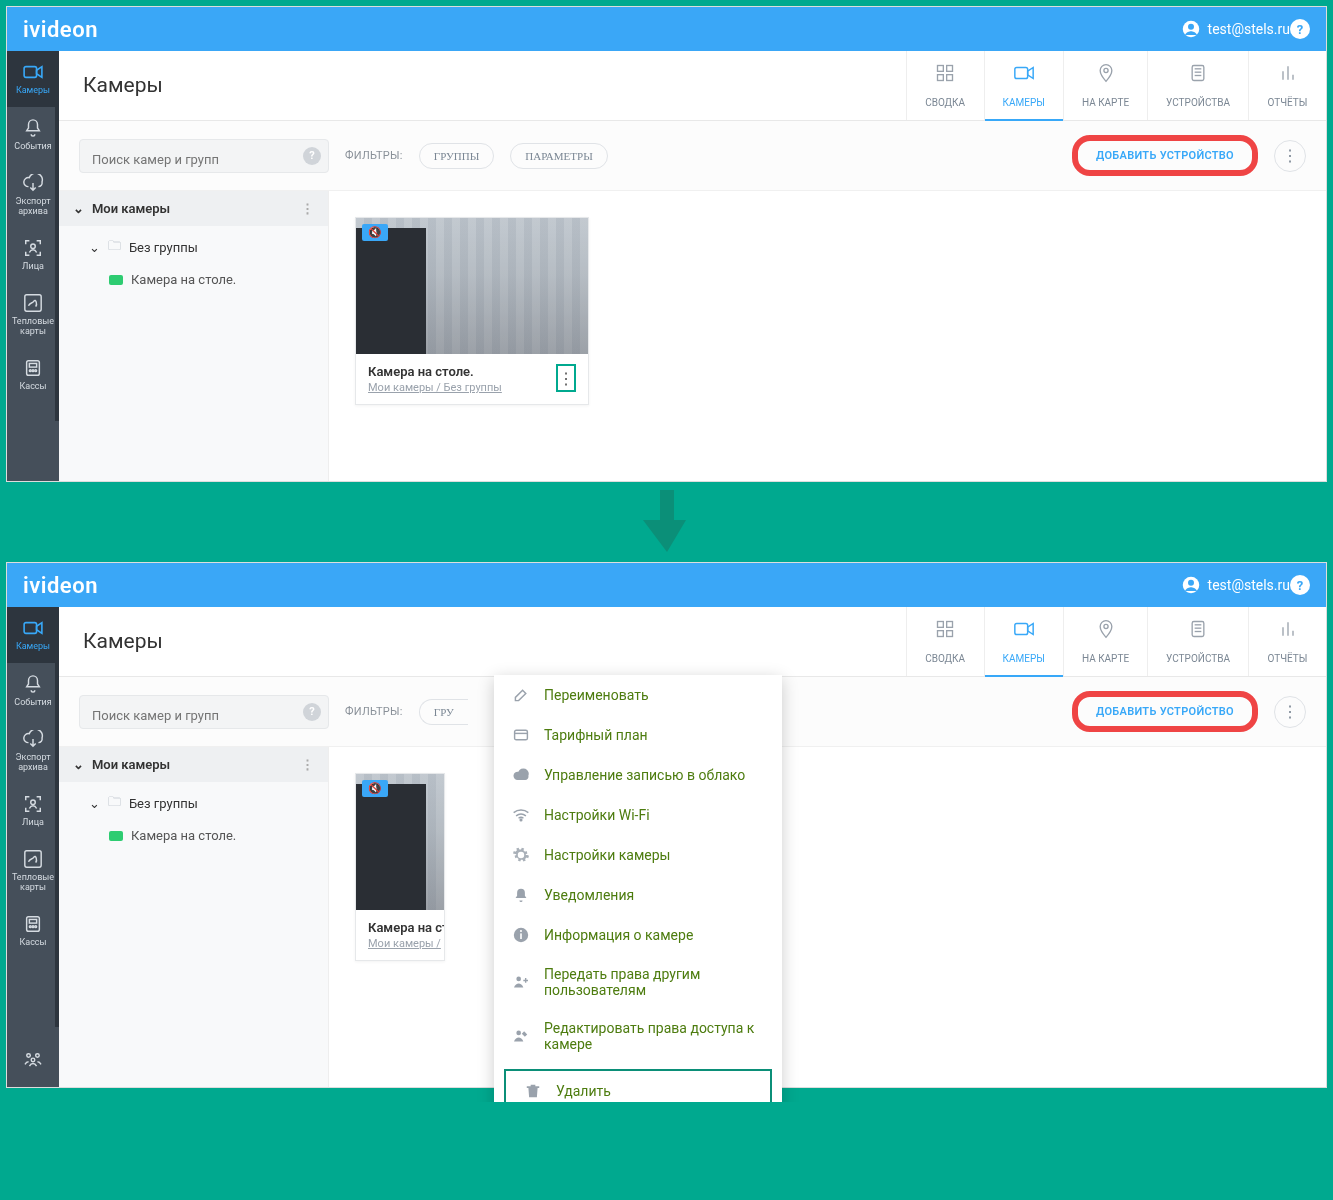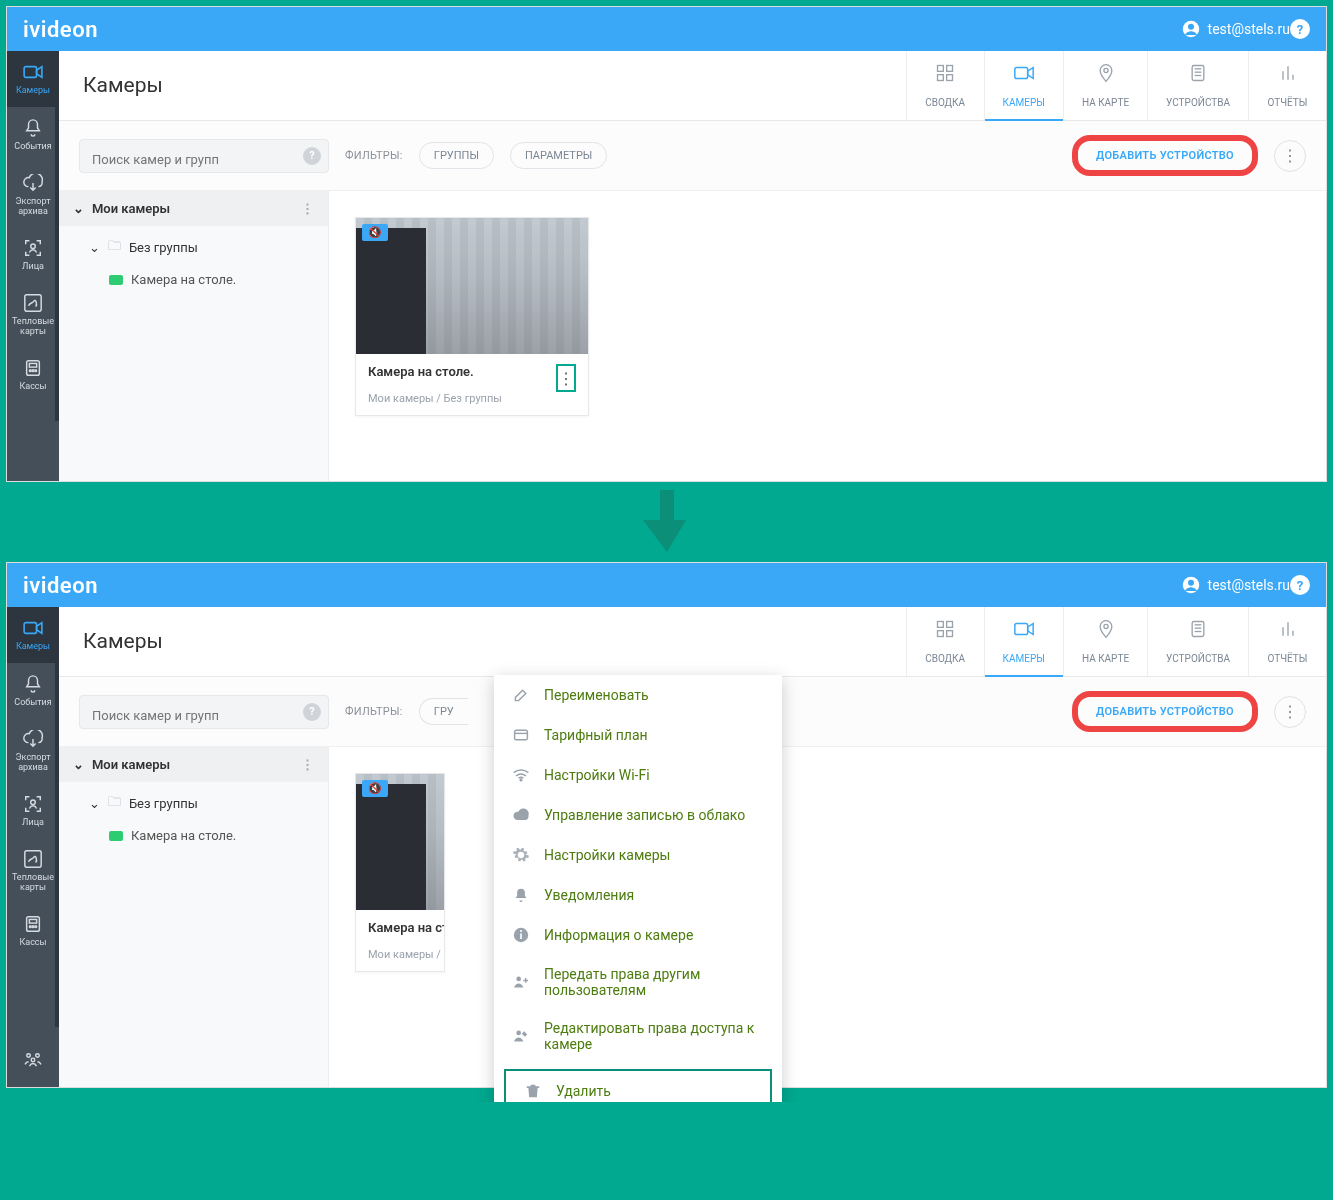--- a/index.html
+++ b/index.html
@@ -22,21 +22,21 @@
 .top-tabs { display: flex; }
 .top-tab { display: flex; flex-direction: column; align-items: center; justify-content: center; padding: 12px 18px; font-size: 10px; color: #7b8794; gap: 14px; border-left: 1px solid #eee; position: relative; min-width: 78px; cursor: pointer; }
 .top-tab.active { color: #38a8f8; }
 .top-tab.active::after { content: ""; position: absolute; bottom: -1px; left: 0; right: 0; height: 2px; background: #38a8f8; }
 .top-tab svg { width: 22px; height: 20px; }
 .toolbar { display: flex; align-items: center; padding: 14px 20px; gap: 16px; border-bottom: 1px solid #f0f0f0; background: #fcfcfc; }
 .search-wrap { position: relative; width: 250px; }
 .search-input { width: 100%; height: 34px; background: #f3f4f5; border: 1px solid #e6e8ea; border-radius: 4px; padding: 8px 36px 0 12px; font-size: 13px; color: #666; }
 .search-help { position: absolute; right: 8px; top: 50%; transform: translateY(-50%); width: 18px; height: 18px; background: #d0d4d9; color: #fff; border-radius: 50%; display: flex; align-items: center; justify-content: center; font-size: 11px; font-weight: bold; }
 .filters-label { font-size: 11px; color: #8a9199; letter-spacing: 0.3px; }
-.filter-pill { border: 1px solid #e0e3e7; border-radius: 16px; padding: 6px 14px; font-size: 11px; color: #7b8794; cursor: pointer; }
+.filter-pill { border: 1px solid #e0e3e7; border-radius: 16px; padding: 6px 14px; font-size: 11px; color: #7b8794; cursor: pointer; font-family: Liberation Serif, serif; }
 .toolbar-spacer { flex: 1; }
 .add-device-btn { border: 6px solid #ef4444; color: #38a8f8; border-radius: 18px; padding: 8px 18px; font-size: 11px; font-weight: 600; cursor: pointer; letter-spacing: 0.3px; }
 .more-circle { width: 32px; height: 32px; border: 1px solid #e0e3e7; border-radius: 50%; display: flex; align-items: center; justify-content: center; cursor: pointer; color: #7b8794; }
 .main-row { display: flex; flex: 1; }
 .tree-panel { width: 270px; border-right: 1px solid #eee; background: #f8f9fa; }
 .tree-header { display: flex; align-items: center; padding: 10px 14px; background: #eef0f2; font-size: 13px; font-weight: 600; color: #333; }
 .tree-header .chev { margin-right: 8px; }
 .tree-header .more { margin-left: auto; color: #aaa; }
 .tree-sub { padding: 10px 14px 6px 30px; display: flex; align-items: center; gap: 8px; font-size: 13px; color: #333; }
 .tree-leaf { padding: 8px 14px 8px 50px; display: flex; align-items: center; gap: 8px; font-size: 13px; color: #555; }
@@ -46,21 +46,21 @@
 .cam-card { width: 234px; border: 1px solid #e6e8ea; background: #fff; box-shadow: 0 1px 3px rgba(0,0,0,0.05); }
 .cam-thumb { height: 136px; background: linear-gradient(180deg, #b8c0c8 0%, #aab2ba 40%, #8a9098 100%); position: relative; overflow: hidden; }
 .cam-thumb::before { content: ""; position: absolute; inset: 0; background:
   repeating-linear-gradient(90deg, rgba(255,255,255,0.25) 0 8px, rgba(180,186,194,0.35) 8px 16px);
   opacity: 0.6; }
 .cam-thumb::after { content: ""; position: absolute; left: 0; top: 10px; bottom: 0; width: 70px; background: #2a2e34; }
 .mute-badge { position: absolute; top: 6px; left: 6px; background: #3aa7f7; color: #fff; font-size: 11px; padding: 2px 6px; border-radius: 2px; z-index: 2; }
 .cam-info { padding: 10px 12px; display: flex; align-items: flex-start; }
 .cam-text { flex: 1; }
 .cam-name { font-size: 13px; font-weight: 600; color: #333; }
-.cam-path { font-size: 11px; color: #9aa2ac; margin-top: 13px; }
+.cam-path { font-size: 11px; color: #9aa2ac; margin-top: 2px; text-decoration: underline; }
 .cam-more-btn { width: 20px; height: 28px; border: 2px solid #00a98f; display: flex; align-items: center; justify-content: center; color: #555; cursor: pointer; }
 .arrow-between { display: flex; justify-content: center; margin: 8px 0; }
 .arrow-svg { fill: #0b8f78; }
 .ctx-menu { position: absolute; left: 435px; top: 68px; width: 288px; background: #fff; box-shadow: 0 4px 16px rgba(0,0,0,0.2); z-index: 50; padding-bottom: 6px; }
 .ctx-item { display: flex; align-items: center; gap: 14px; padding: 11px 18px; font-size: 14px; color: #4d7c0f; cursor: pointer; }
 .ctx-icon { width: 18px; height: 18px; color: #9aa2ac; display: flex; align-items: center; justify-content: center; }
 .ctx-section { padding: 14px 18px 6px; font-size: 10px; color: #9aa2ac; letter-spacing: 0.5px; }
 .ctx-item.danger-box { margin: 6px 10px 4px; border: 2px solid #0b8f78; }
 .body2 { height: 480px; }
 svg { display: block; }
@@ -432,34 +432,34 @@
             <span class="ctx-icon">
               <svg width="16" height="14" viewBox="0 0 20 16" fill="none" stroke="#9aa2ac" stroke-width="1.8">
                 <rect x="2" y="2" width="16" height="12" rx="2"></rect>
                 <line x1="2" y1="6" x2="18" y2="6"></line>
               </svg>
             </span>
             <span>Тарифный план</span>
           </div>
         <div class="ctx-item">
             <span class="ctx-icon">
+              <svg width="18" height="14" viewBox="0 0 22 16" fill="#9aa2ac">
+                <path d="M7 14a5 5 0 1 1 .8-9.9A6 6 0 0 1 20 9a4 4 0 0 1-4 5H7z"></path>
+              </svg>
+            </span>
+            <span>Управление записью в облако</span>
+          </div>
+        <div class="ctx-item">
+            <span class="ctx-icon">
               <svg width="18" height="14" viewBox="0 0 22 16" fill="none" stroke="#9aa2ac" stroke-width="1.8">
                 <path d="M2 5a15 15 0 0 1 18 0M5 9a10 10 0 0 1 12 0M8 12a5 5 0 0 1 6 0"></path>
                 <circle cx="11" cy="14" r="1" fill="#9aa2ac"></circle>
               </svg>
             </span>
             <span>Настройки Wi-Fi</span>
-          </div>
-        <div class="ctx-item">
-            <span class="ctx-icon">
-              <svg width="18" height="14" viewBox="0 0 22 16" fill="#9aa2ac">
-                <path d="M7 14a5 5 0 1 1 .8-9.9A6 6 0 0 1 20 9a4 4 0 0 1-4 5H7z"></path>
-              </svg>
-            </span>
-            <span>Управление записью в облако</span>
           </div>
         <div class="ctx-item">
             <span class="ctx-icon">
               <svg width="16" height="16" viewBox="0 0 20 20" fill="#9aa2ac">
                 <path d="M10 6a4 4 0 1 0 0 8 4 4 0 0 0 0-8zm8 4l2 1-1 3-2-1a8 8 0 0 1-2 2l1 2-3 1-1-2h-2l-1 2-3-1 1-2a8 8 0 0 1-2-2l-2 1-1-3 2-1V9L0 8l1-3 2 1a8 8 0 0 1 2-2L4 2l3-1 1 2h2l1-2 3 1-1 2a8 8 0 0 1 2 2l2-1 1 3-2 1v1z" opacity="0.85"></path>
               </svg>
             </span>
             <span>Настройки камеры</span>
           </div>
         <div class="ctx-item">

